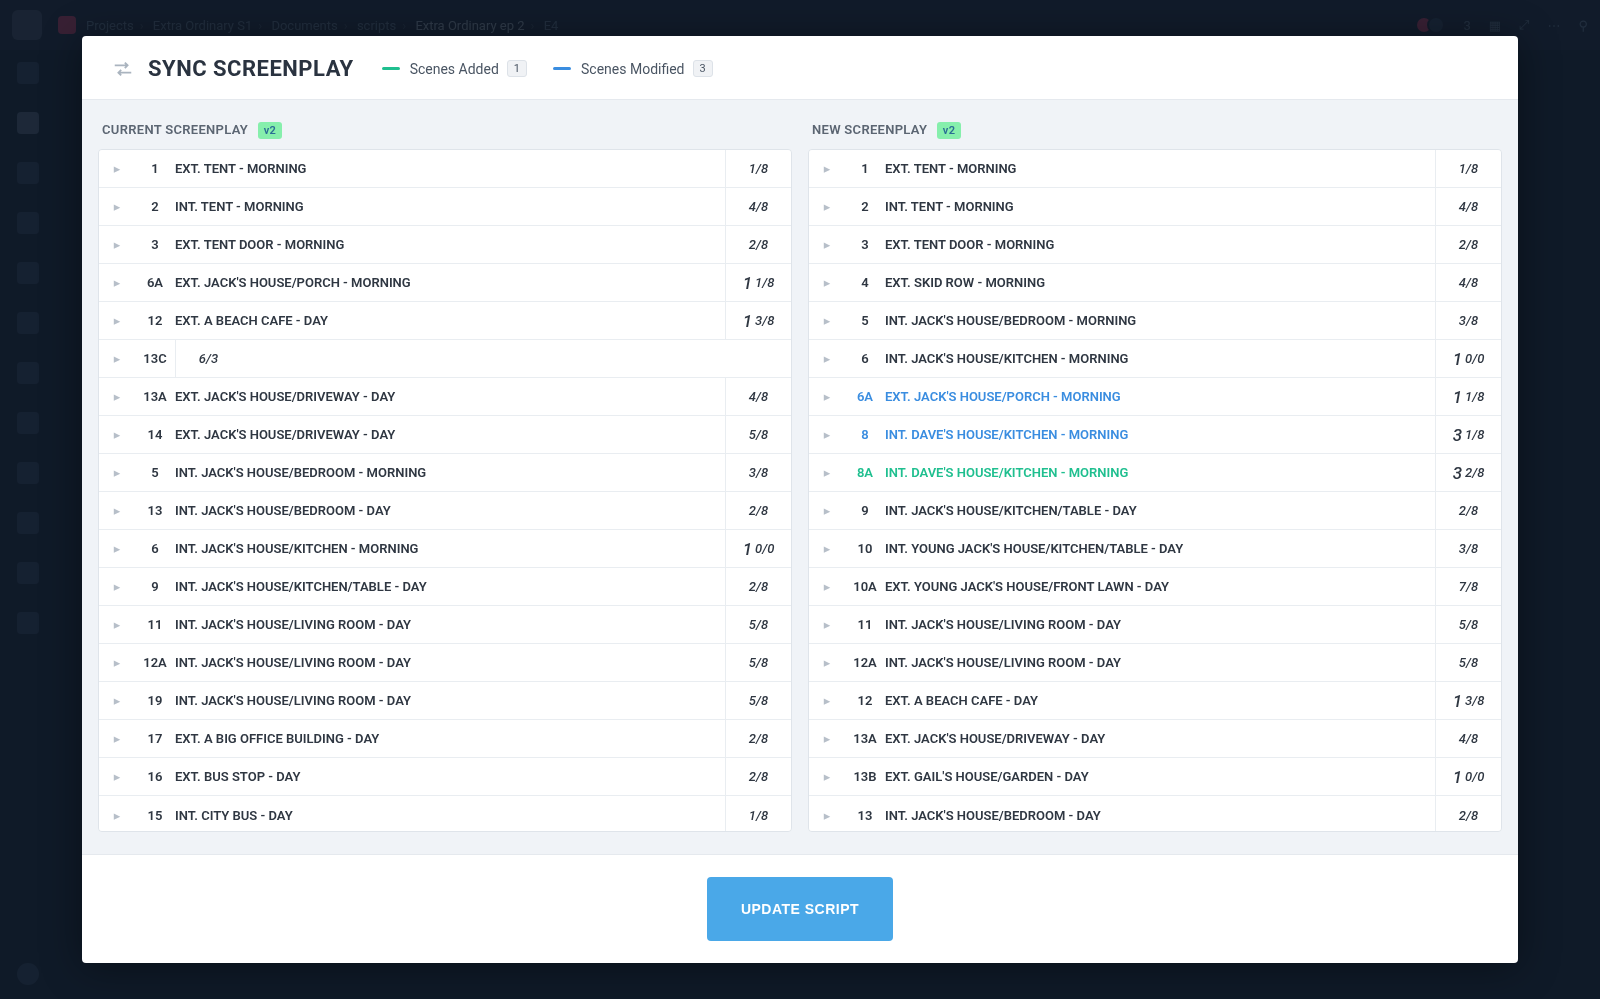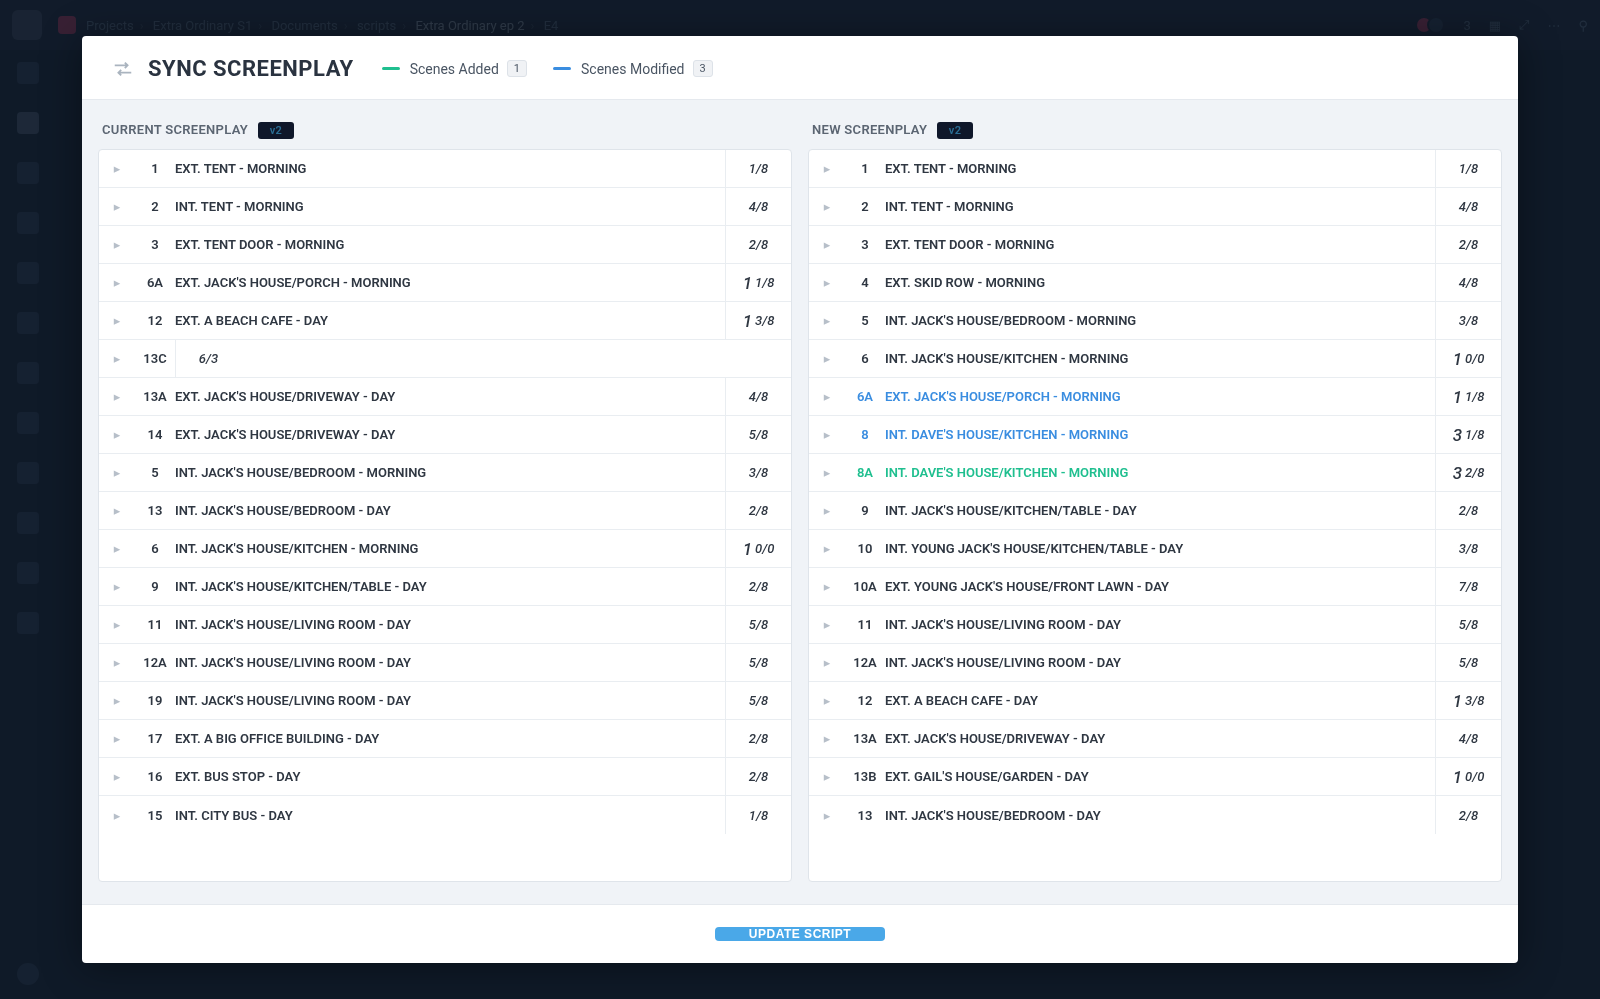--- a/index.html
+++ b/index.html
@@ -34,38 +34,38 @@
   .legend { display: flex; align-items: center; margin-left: 28px; gap: 26px; text-align: right;}
   .legend-item { display: flex; align-items: center; font-size: 14px; color: #4a5563;}
   .legend-dash { width: 18px; height: 3px; border-radius: 2px; margin-right: 10px;}
   .legend-dash.added { background: #1fbf8f;}
   .legend-dash.modified { background: #3a8de0;}
   .legend-badge { margin-left: 8px; background:#f0f2f5; border:1px solid #dde2e8; border-radius: 3px; font-size: 11px; padding: 1px 6px; color:#4a5563;}
 
   .modal-body { flex: 1; background: #f0f3f7; padding: 22px 16px; overflow: hidden; display: flex; gap: 16px;}
   .col { flex: 1; display: flex; flex-direction: column; min-width: 0;}
   .col-header { font-size: 13px; font-weight: 600; color: #5b6572; letter-spacing: 0.3px; margin: 0 0 12px 4px; text-transform: uppercase;}
-  .col-header .ver { background:#0f172a; color:#2a6d94; font-size:11px; font-weight:600; padding:2px 12px; border-radius:3px; margin-left:6px; text-transform:none;}
+  .col-header .ver { background:#86efac; color:#2a6d94; font-size:11px; font-weight:600; padding:2px 6px; border-radius:3px; margin-left:6px; text-transform:none;}
   .scene-list { background: #fff; border: 1px solid #dfe4ea; border-radius: 4px; overflow-y: auto; flex: 1;}
   .scene-row { display: flex; align-items: center; height: 38px; border-bottom: 1px solid #e9edf1; font-size: 13px; color: #2f3742; }
   .scene-row:last-child { border-bottom: none;}
   .scene-row .caret { width: 36px; text-align: center; color: #b7bfc9; cursor: pointer;}
   .scene-row .num { width: 40px; text-align: center; font-weight: 600;}
   .scene-row .title { flex: 1; font-weight: 600; padding-right: 8px; white-space: nowrap; overflow: hidden; text-overflow: ellipsis;}
   .scene-row .len { width: 66px; text-align: center; border-left: 1px solid #e9edf1; height: 100%; display:flex; align-items:center; justify-content:center; font-weight: 500; font-style: italic;}
   .scene-row .len .big { font-size: 17px; margin-right: 3px;}
   .scene-row.modified .num, .scene-row.modified .title { color: #3a8de0;}
   .scene-row.added .num, .scene-row.added .title { color: #1fbf8f;}
 
   .scene-list::-webkit-scrollbar { width: 8px;}
   .scene-list::-webkit-scrollbar-track { background: #f4f6f9;}
   .scene-list::-webkit-scrollbar-thumb { background: #c8cfd8; border-radius: 4px;}
 
   .modal-footer { padding: 22px; display: flex; justify-content: center; border-top: 1px solid #e5e9ee;}
-  .update-btn { background: #4aa8e8; color: #fff; border: none; padding: 0 34px; font-size: 12px; font-weight: 600; letter-spacing: 0.5px; border-radius: 4px; cursor: pointer; text-transform: uppercase;}
+  .update-btn { background: #4aa8e8; color: #fff; border: none; padding: 24px 34px; font-size: 14px; font-weight: 600; letter-spacing: 0.5px; border-radius: 4px; cursor: pointer; text-transform: uppercase;}
 </style>
 </head>
 <body>
 
 <div class="bg-app">
   <div class="bg-topbar">
     <div class="bg-logo"></div>
     <div class="bg-pill"></div>
     <div class="bg-crumbs">
       <span>Projects</span><span class="sep">›</span>

